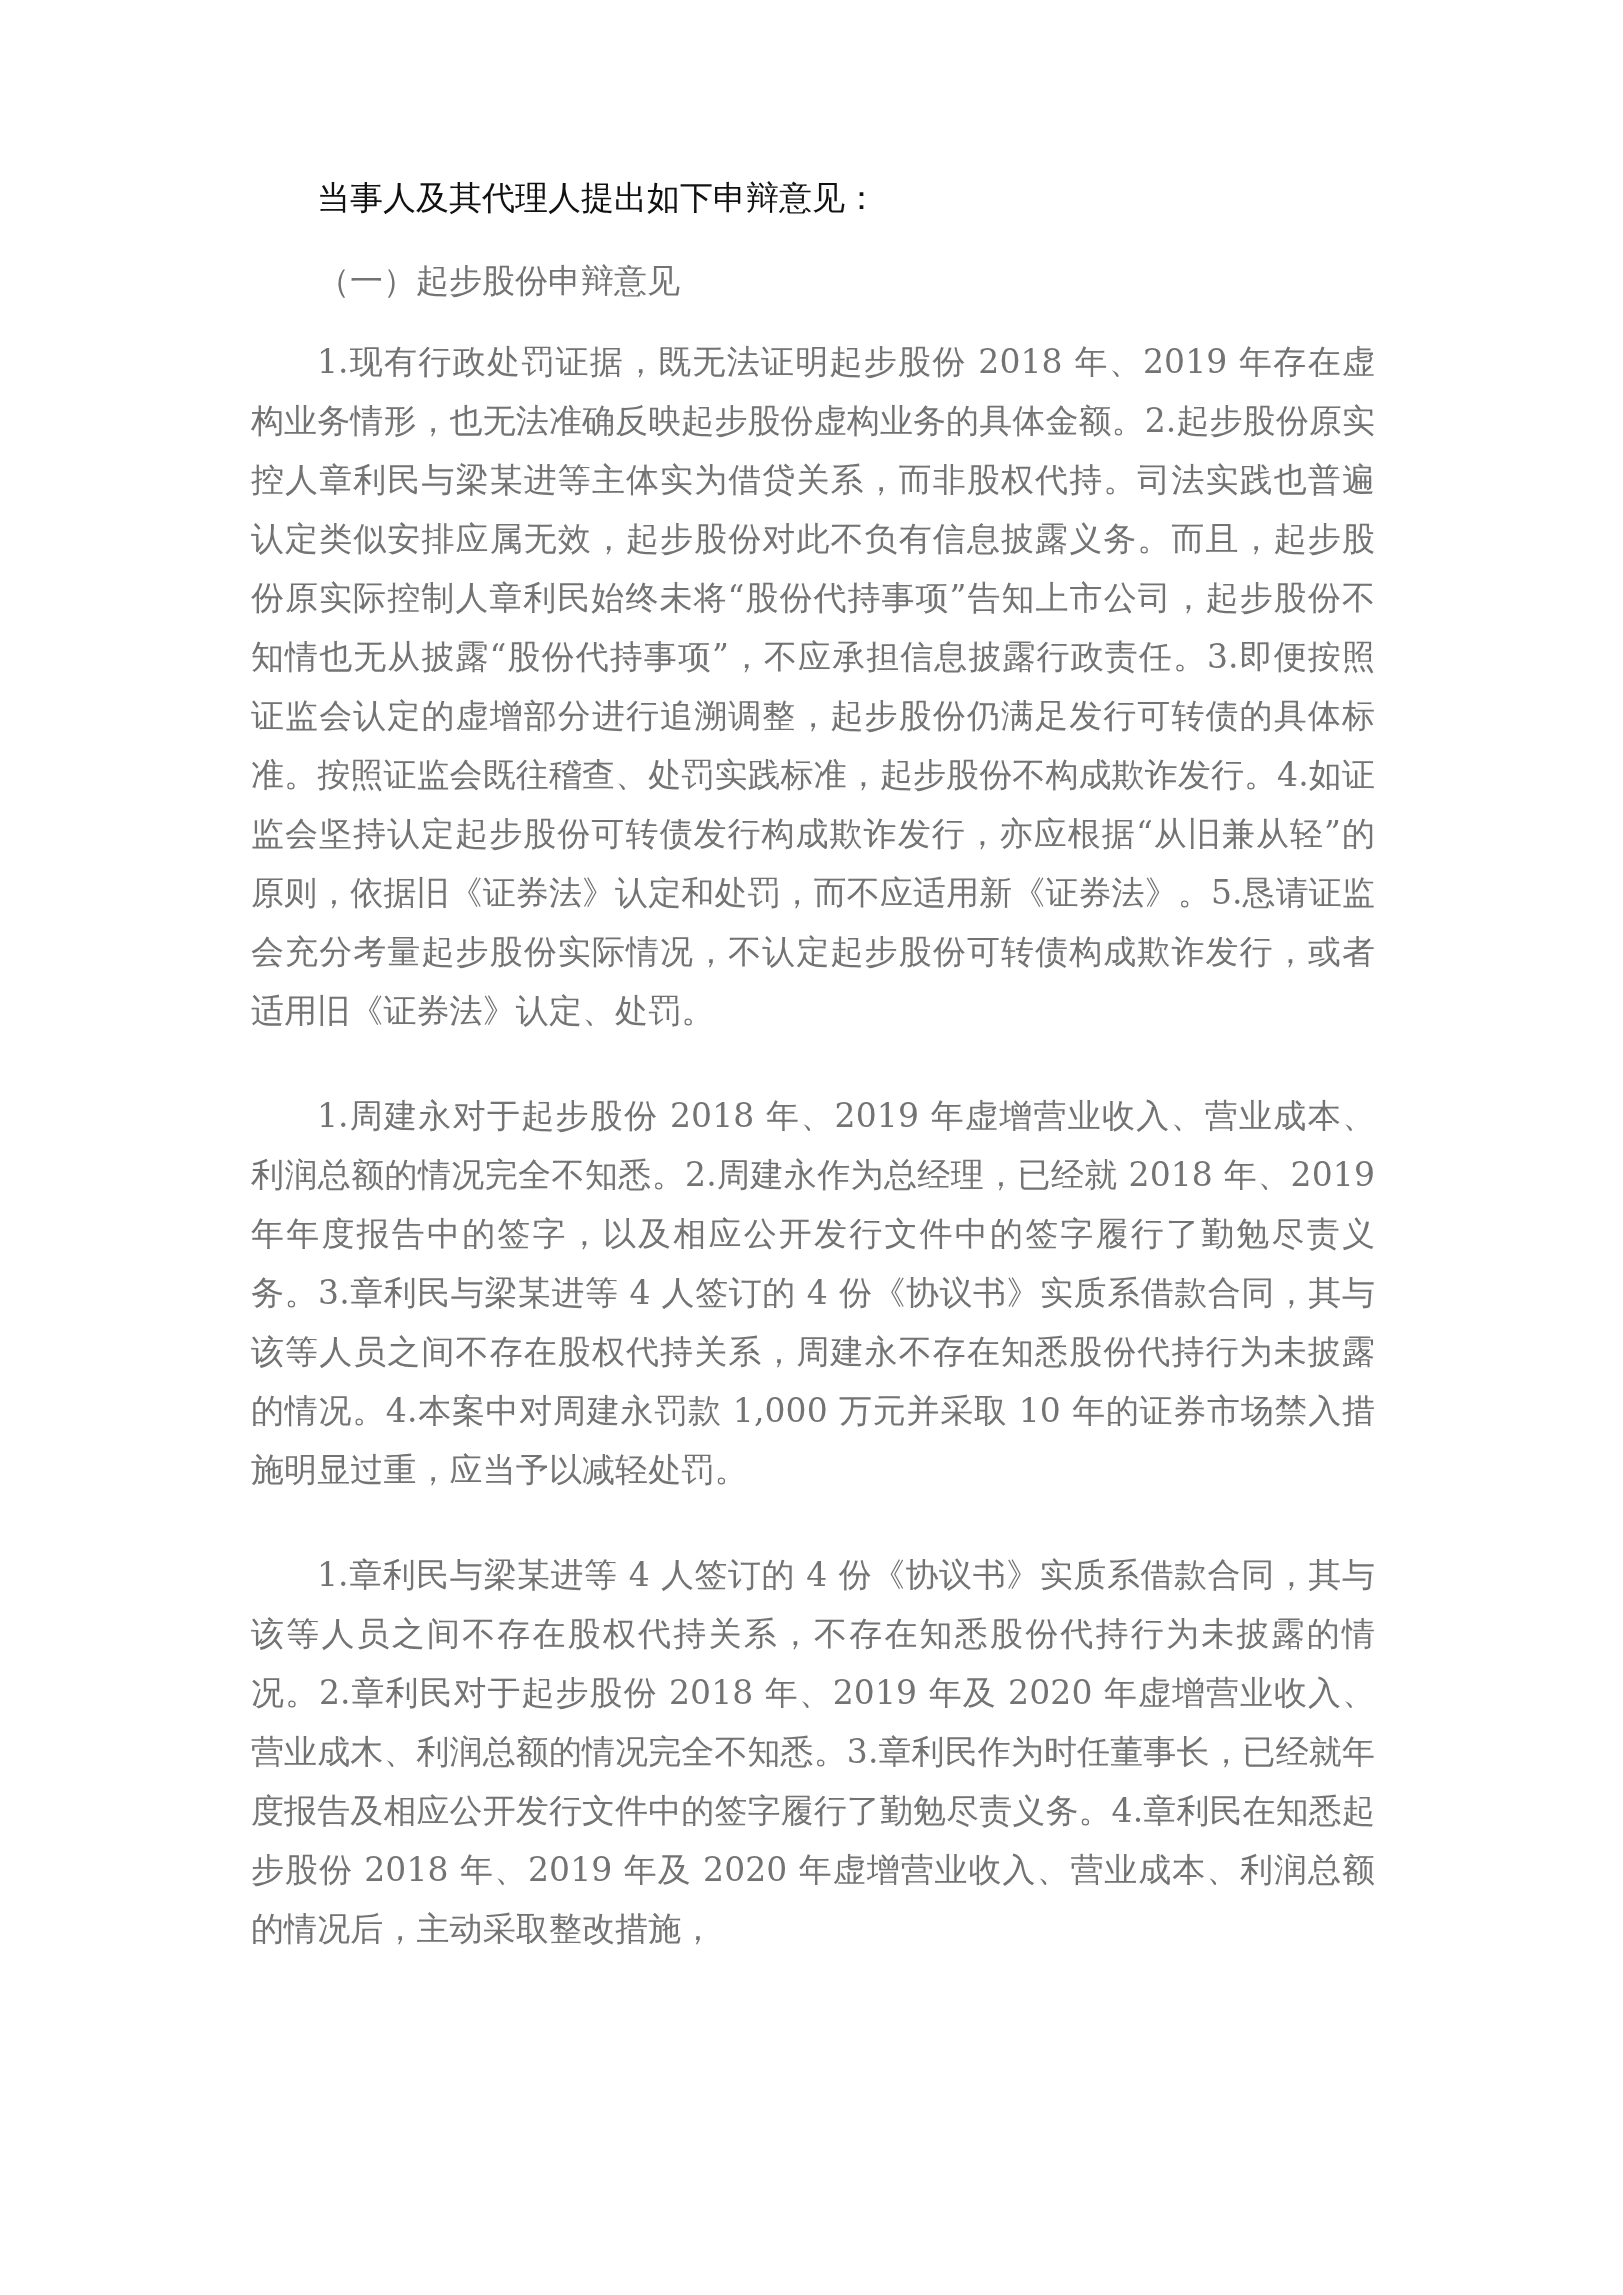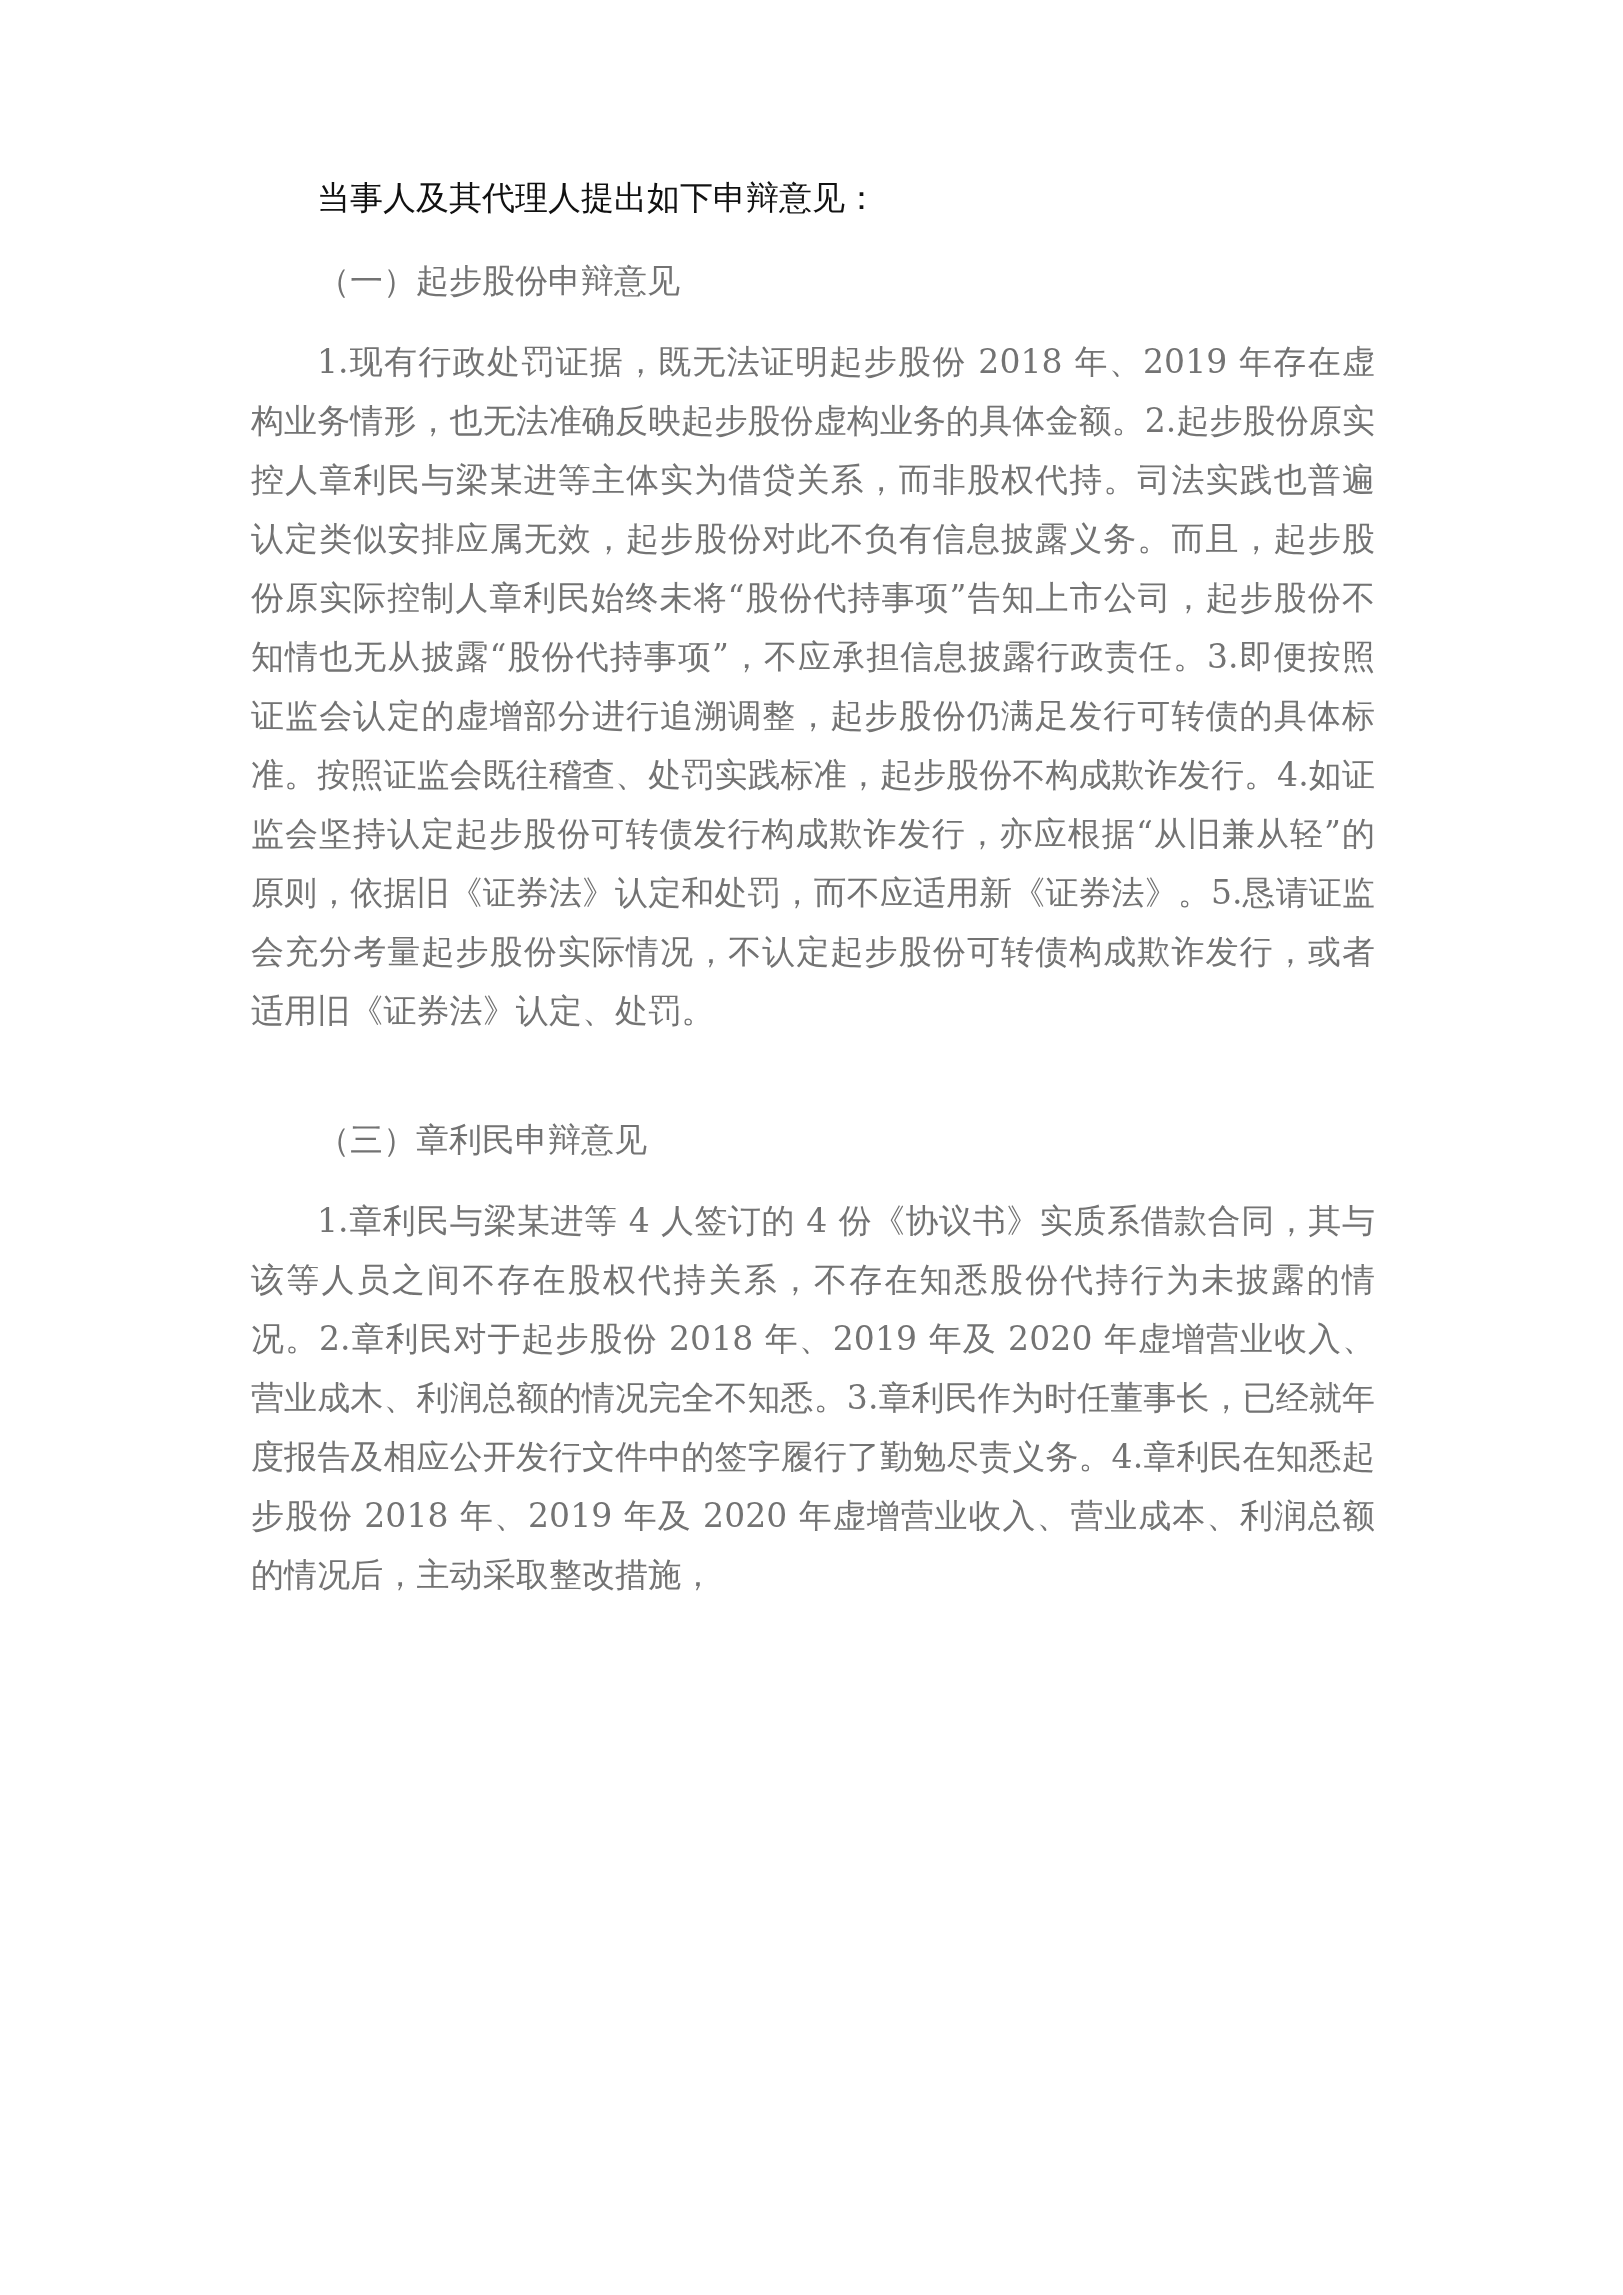--- a/index.html
+++ b/index.html
@@ -82,24 +82,24 @@
 
     <div class="gap-sm"></div>
 
     <p class="para">1.现有行政处罚证据，既无法证明起步股份 2018 年、2019 年存在虚构业务情形，也无法准确反映起步股份虚构业务的具体金额。2.起步股份原实控人章利民与梁某进等主体实为借贷关系，而非股权代持。司法实践也普遍认定类似安排应属无效，起步股份对此不负有信息披露义务。而且，起步股份原实际控制人章利民始终未将“股份代持事项”告知上市公司，起步股份不知情也无从披露“股份代持事项”，不应承担信息披露行政责任。3.即便按照证监会认定的虚增部分进行追溯调整，起步股份仍满足发行可转债的具体标准。按照证监会既往稽查、处罚实践标准，起步股份不构成欺诈发行。4.如证监会坚持认定起步股份可转债发行构成欺诈发行，亦应根据“从旧兼从轻”的原则，依据旧《证券法》认定和处罚，而不应适用新《证券法》。5.恳请证监会充分考量起步股份实际情况，不认定起步股份可转债构成欺诈发行，或者适用旧《证券法》认定、处罚。</p>
 
     <div class="gap-md"></div>
 
 
     <div class="gap-sm"></div>
 
+    <p class="para">1.周建永对于起步股份 2018 年、2019 年虚增营业收入、营业成本、利润总额的情况完全不知悉。2.周建永作为总经理，已经就 2018 年、2019 年年度报告中的签字，以及相应公开发行文件中的签字履行了勤勉尽责义务。3.章利民与梁某进等 4 人签订的 4 份《协议书》实质系借款合同，其与该等人员之间不存在股权代持关系，周建永不存在知悉股份代持行为未披露的情况。4.本案中对周建永罚款 1,000 万元并采取 10 年的证券市场禁入措施明显过重，应当予以减轻处罚。</p>
 
     <div class="gap-md"></div>
 
-    <p class="subhead">（三）章利民申辩意见</p>
 
     <div class="gap-sm"></div>
 
     <p class="para">1.章利民与梁某进等 4 人签订的 4 份《协议书》实质系借款合同，其与该等人员之间不存在股权代持关系，不存在知悉股份代持行为未披露的情况。2.章利民对于起步股份 2018 年、2019 年及 2020 年虚增营业收入、营业成木、利润总额的情况完全不知悉。3.章利民作为时任董事长，已经就年度报告及相应公开发行文件中的签字履行了勤勉尽责义务。4.章利民在知悉起步股份 2018 年、2019 年及 2020 年虚增营业收入、营业成本、利润总额的情况后，主动采取整改措施，</p>
 
   </div>
 </div>
 
 
 </body></html>

